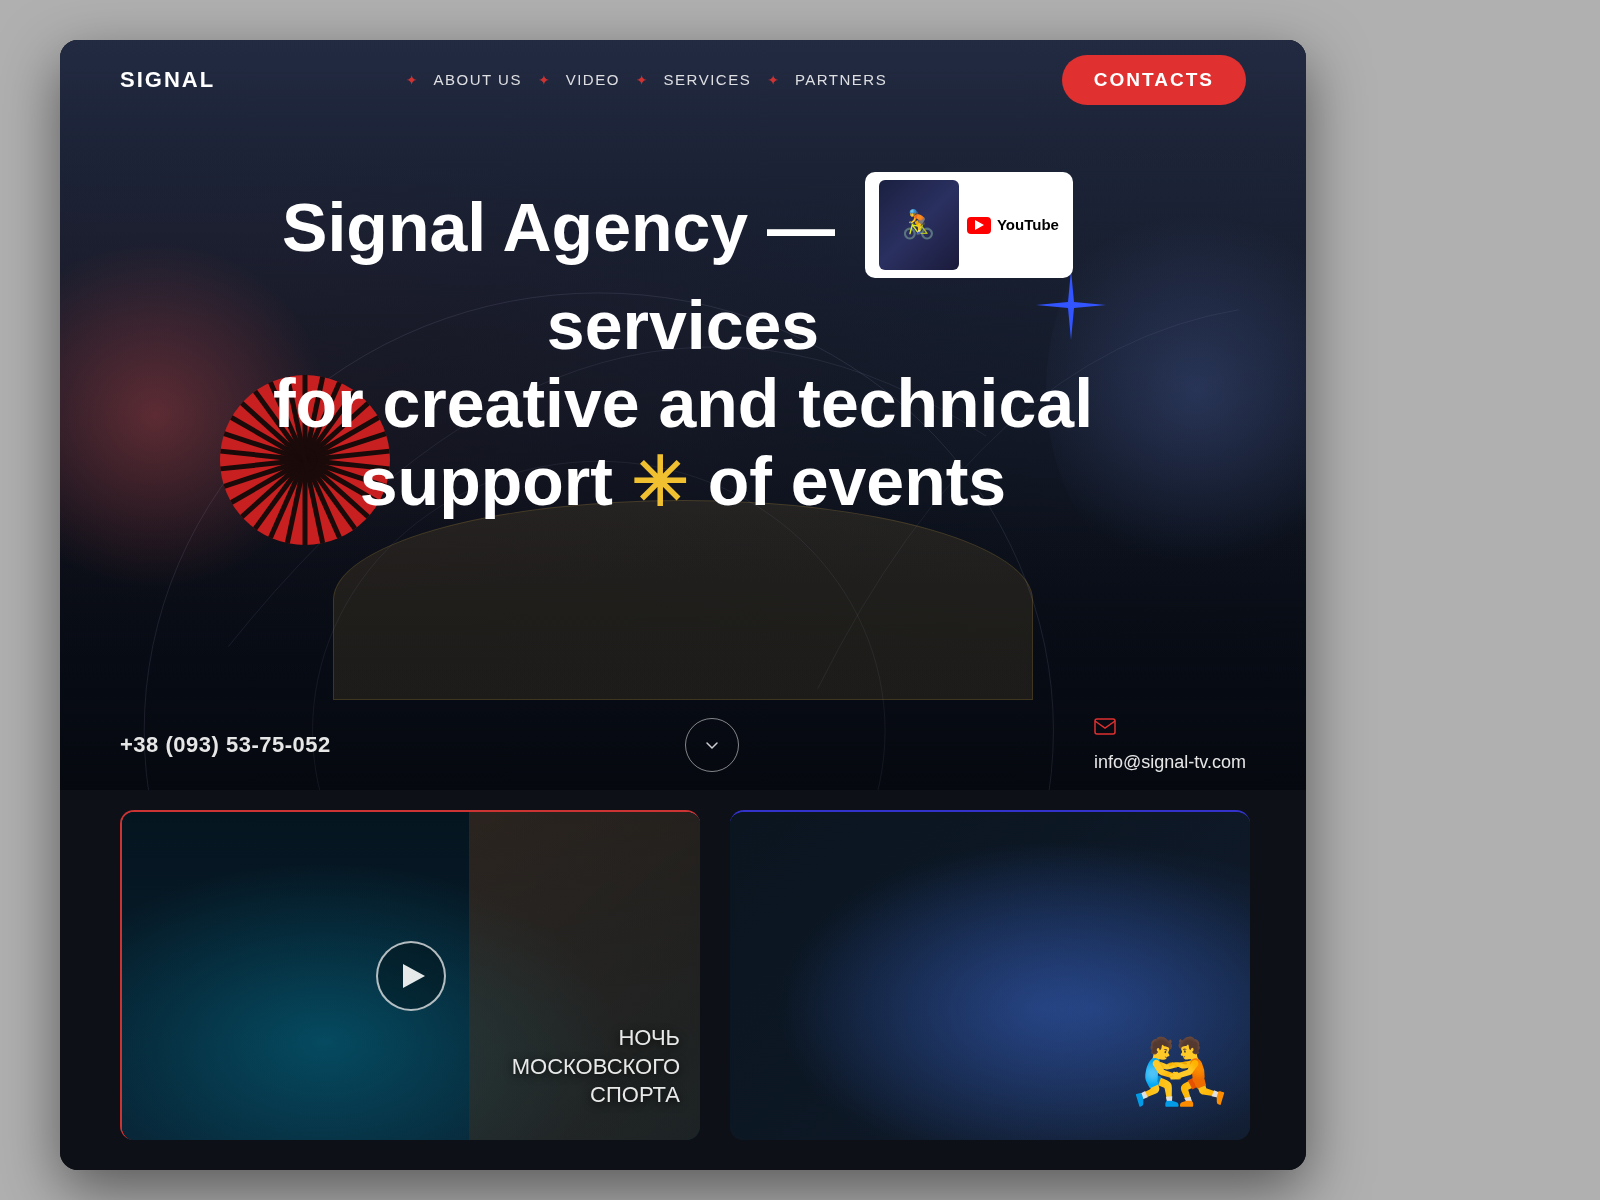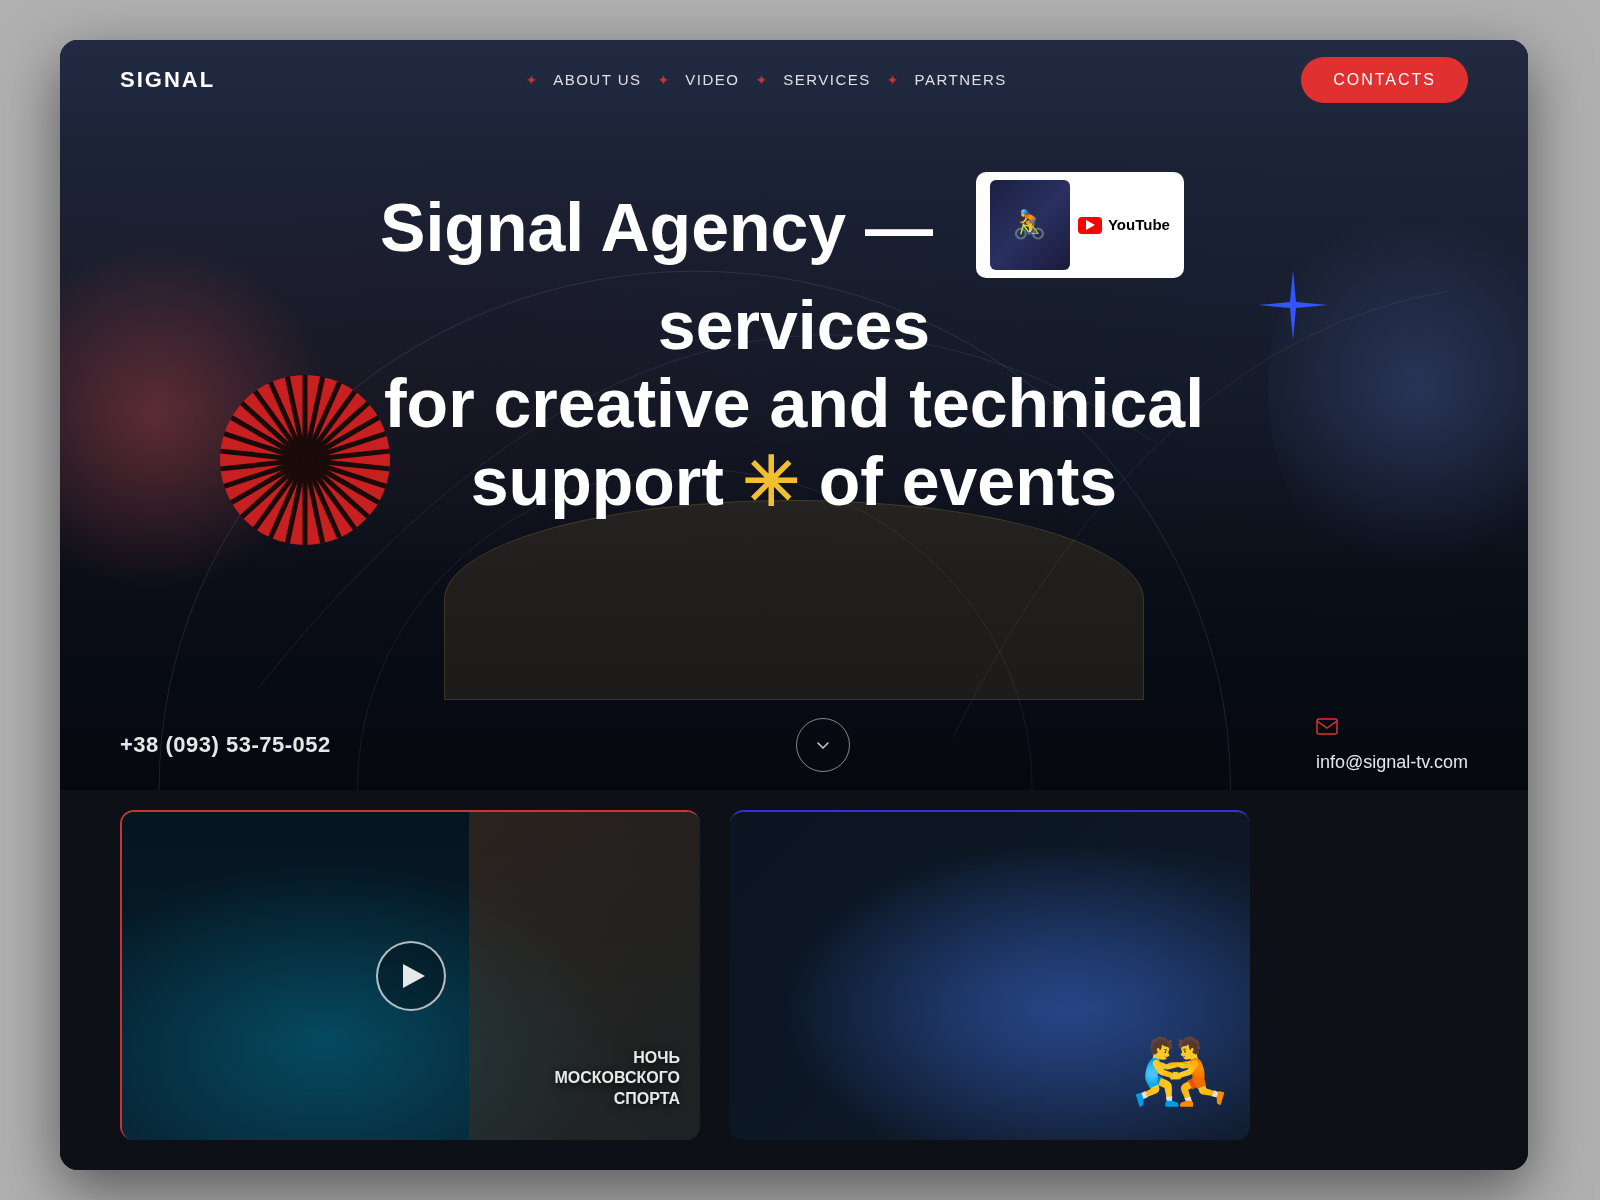--- a/index.html
+++ b/index.html
@@ -8,21 +8,21 @@
       height: 1200px;
       overflow: hidden;
       background: #b0b0b0;
       font-family: 'Arial', sans-serif;
     }
 
     .browser-frame {
       position: absolute;
       top: 40px;
       left: 60px;
-      width: 1468px;
+      width: 1246px;
       height: 1130px;
       background: #0d1117;
       border-radius: 18px;
       overflow: hidden;
       box-shadow: 0 20px 60px rgba(0,0,0,0.5);
     }
 
     
     .hero {
       position: relative;
@@ -116,22 +116,22 @@
       letter-spacing: 1.5px;
       text-transform: uppercase;
     }
 
     .contacts-btn {
       background: #e03030;
       color: #ffffff;
       border: none;
       border-radius: 25px;
       padding: 14px 32px;
-      font-size: 16px;
-      font-weight: 400;
+      font-size: 19px;
+      font-weight: 700;
       letter-spacing: 2px;
       text-transform: uppercase;
       cursor: pointer;
       flex-shrink: 0;
     }
 
     
     .hero-content {
       position: relative;
       z-index: 5;
@@ -151,21 +151,21 @@
       max-width: 900px;
       text-align: center;
     }
 
     .hero-title .youtube-card {
       display: inline-block;
       vertical-align: middle;
       background: #ffffff;
       border-radius: 10px;
       padding: 8px 14px;
-      margin: 0 24px;
+      margin: 0 11px;
       position: relative;
       top: -8px;
       overflow: hidden;
     }
 
     .youtube-card-inner {
       display: flex;
       align-items: center;
       gap: 8px;
     }
@@ -360,22 +360,22 @@
 
     .video-text-overlay {
       position: absolute;
       right: 20px;
       bottom: 30px;
       text-align: right;
       color: rgba(255,255,255,0.9);
     }
 
     .video-text-overlay .cyrillic {
-      font-size: 16px;
-      font-weight: 700;
+      font-size: 22px;
+      font-weight: 400;
       line-height: 1.3;
       text-shadow: 0 2px 8px rgba(0,0,0,0.8);
     }
 
     .play-btn {
       position: absolute;
       top: 50%;
       left: 50%;
       transform: translate(-50%, -50%);
       width: 70px;

